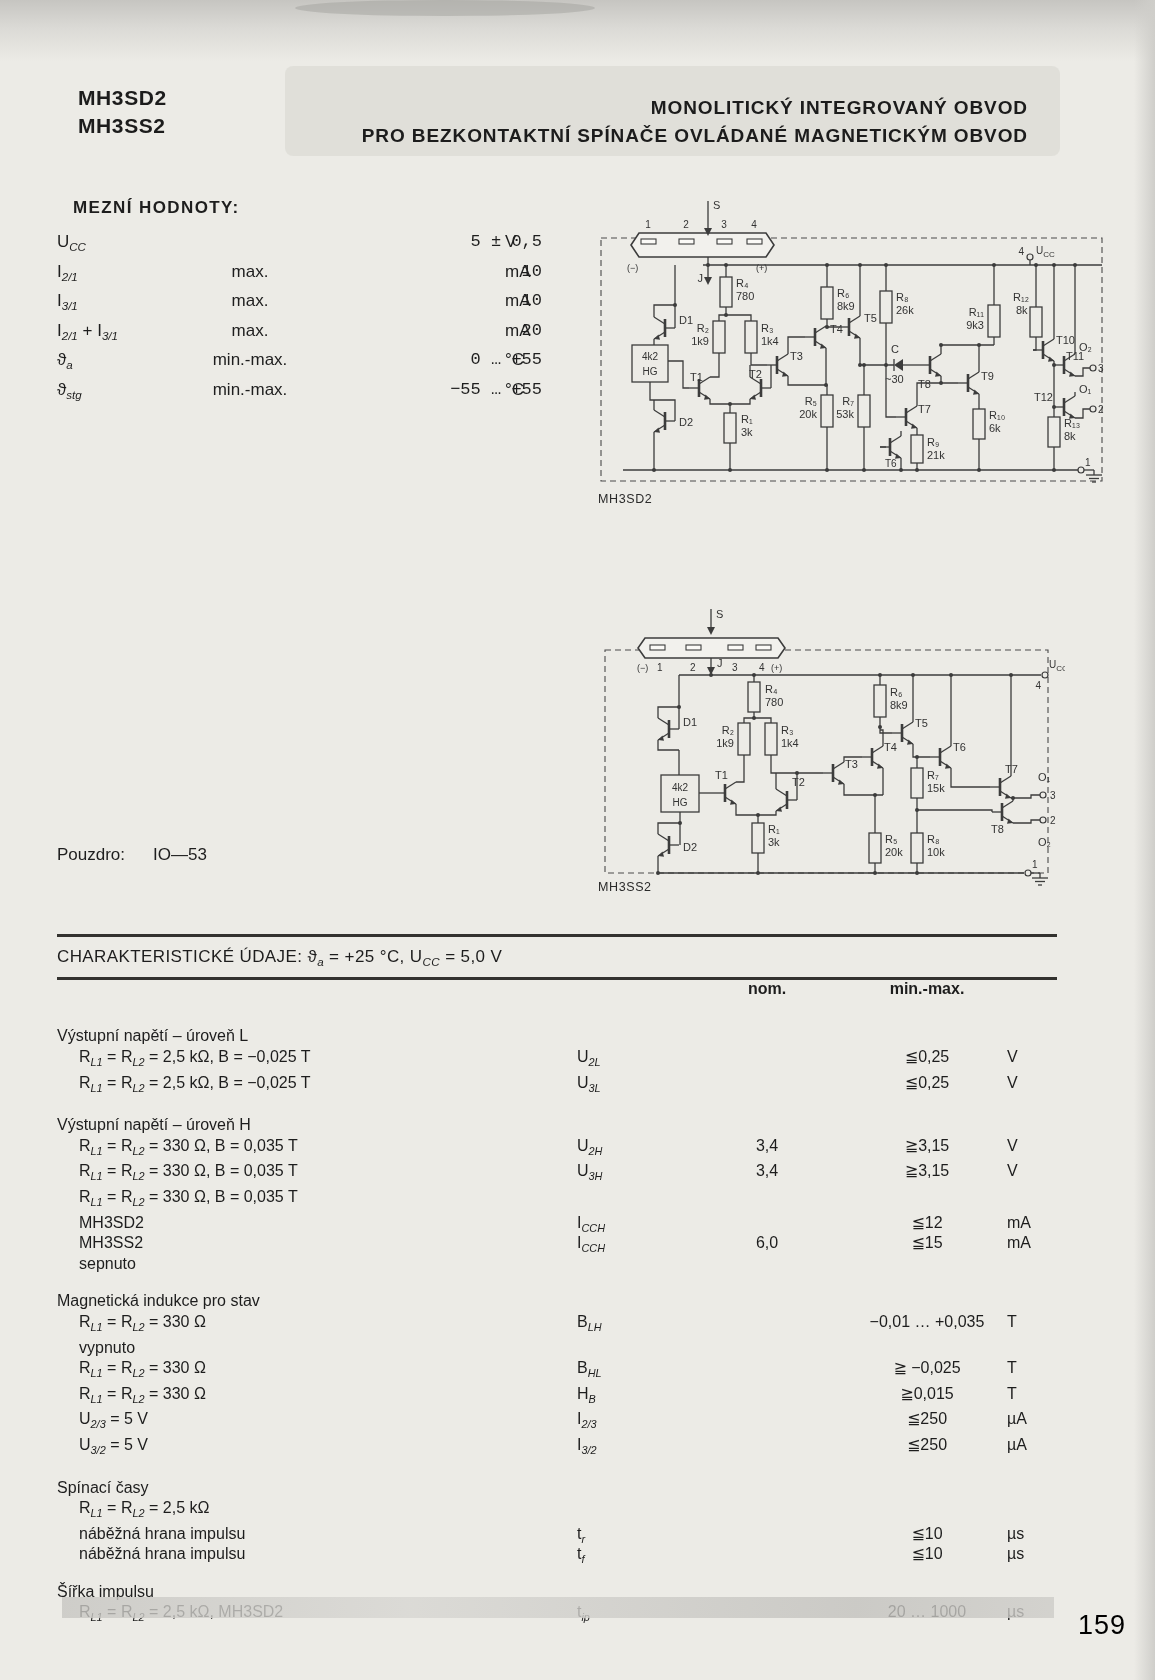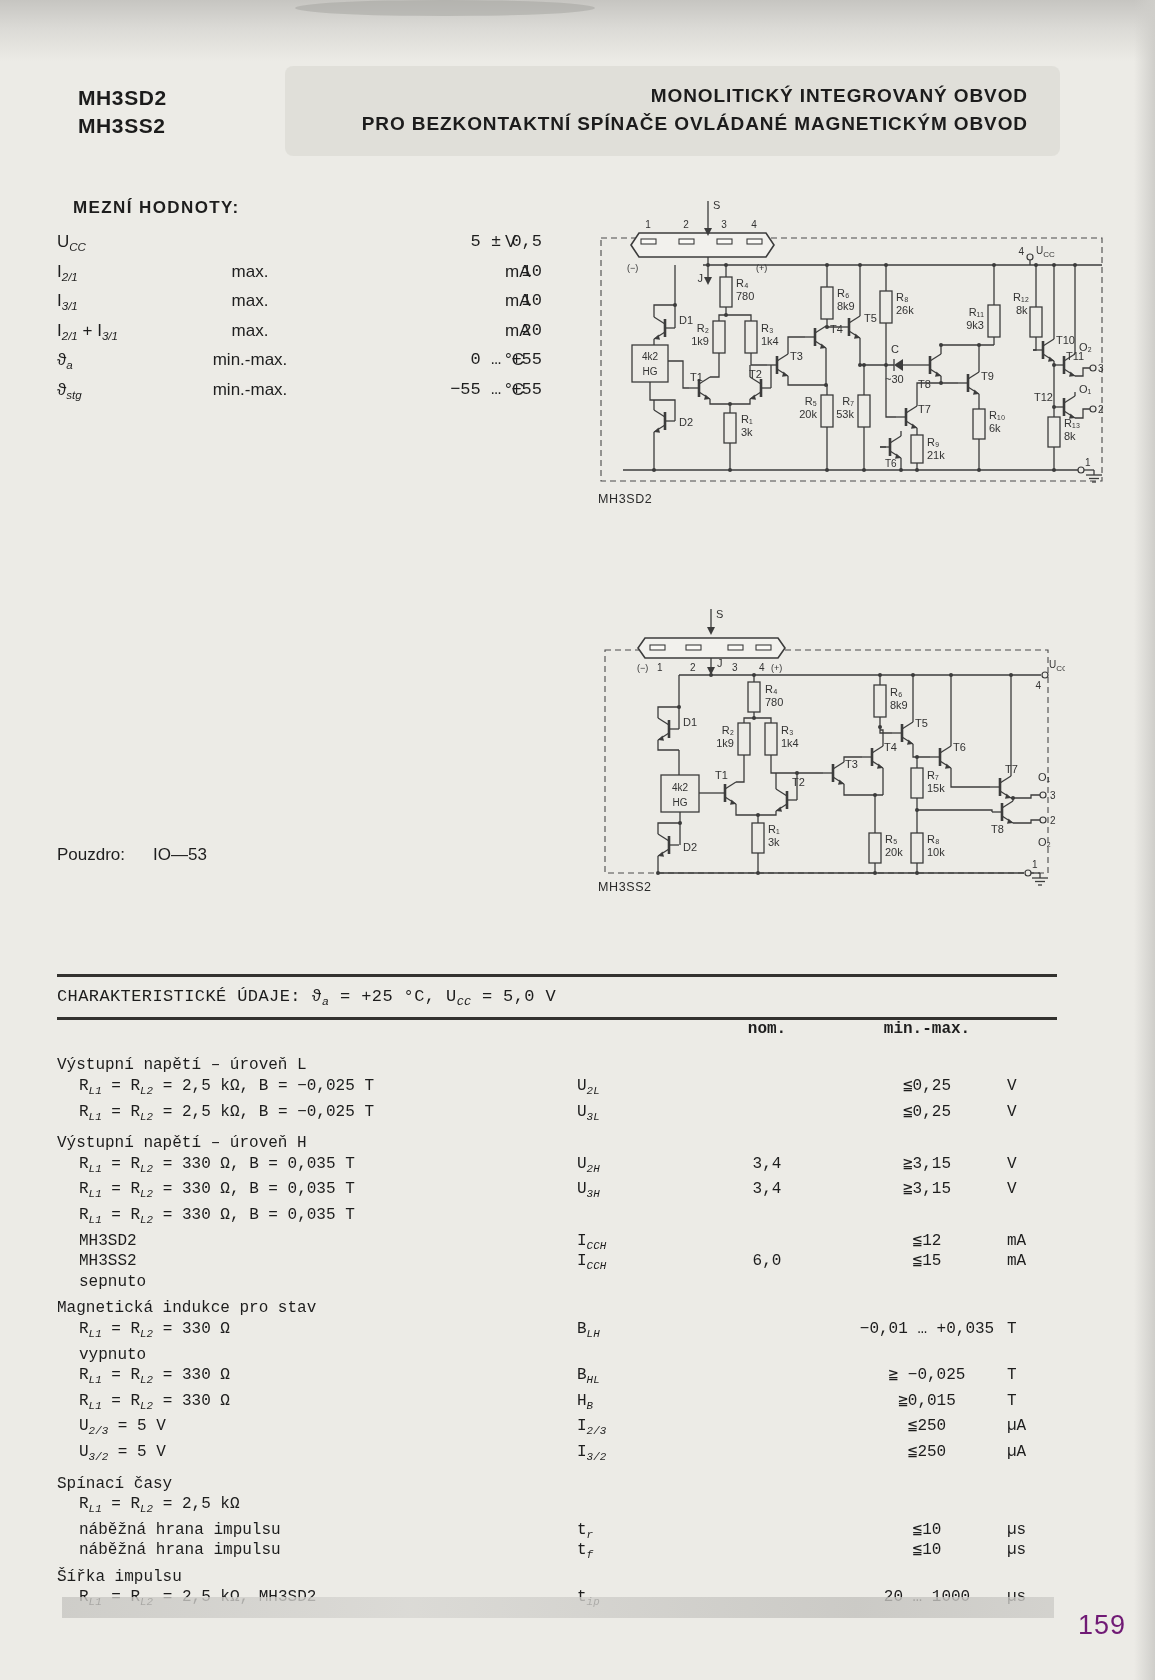--- a/index.html
+++ b/index.html
@@ -9,21 +9,21 @@
   sub{font-size:68%;font-style:italic;}
   .art{position:absolute;pointer-events:none;}
   .smudge-top{left:0;top:0;width:1155px;height:62px;
      background:linear-gradient(180deg,#c2c1bd 0%,#d9d8d4 45%,rgba(236,235,230,0) 100%);opacity:.9;}
   .smudge-streak{left:295px;top:0;width:300px;height:16px;background:#9e9d99;opacity:.45;border-radius:50%;}
   .smudge-header{left:285px;top:66px;width:775px;height:90px;background:rgba(206,204,198,.38);border-radius:8px;}
   .edge-right{left:1134px;top:0;width:21px;height:1680px;background:linear-gradient(90deg,rgba(236,235,230,0),#cfceca);}
   .footband{left: 62px;top:1597px;width:992px;height:21px;opacity:.8;
      background:linear-gradient(90deg,#c7c6c2,#d7d6d2 35%,#c3c2be 80%,#cdccc8);}
   .partnos{position:absolute;left:78px;top:84px;font-size:21px;font-weight:bold;line-height:28px;letter-spacing:.6px;color:#1c1c1c;}
-  .doctitle{position:absolute;right:127px;top:82px;width:760px;text-align:right;
+  .doctitle{position:absolute;right:127px;top:94px;width:760px;text-align:right;
      font-size:19px;font-weight:bold;line-height:28px;letter-spacing:.9px;color:#1c1c1c;}
   .limits{position:absolute;left:57px;top:198px;width:565px;}
   .limits h2{font-size:17px;font-weight:bold;letter-spacing:1.4px;margin:0 0 14px 16px;color:#1e1e1e;}
   .lrow{position:relative;height:29.5px;font-size:17px;color:#1e1e1e;}
   .l-sym{position:absolute;left:0;}
   .l-cond{position:absolute;left:126px;width:134px;text-align:center;}
   .l-val{position:absolute;left:295px;width:190px;text-align:right;font-family:Liberation Mono, monospace;}
   .l-unit{position:absolute;left:448px;}
   .diagram{position:absolute;}
   .diagram svg{display:block;}
@@ -34,33 +34,33 @@
   svg .fs9{font-size:9px;} svg .fs10{font-size:10px;} svg .fs8{font-size:8px;}
   svg .mid{text-anchor:middle;} svg .end{text-anchor:end;}
   .w{fill:none;stroke:#3c3c3c;stroke-width:1.3;}
   .res{fill:none;stroke:#3c3c3c;stroke-width:1.3;}
   .pkg{fill:#f2f1ed;stroke:#3c3c3c;stroke-width:1.6;}
   .slot{fill:#fbfaf7;stroke:#3c3c3c;stroke-width:1.1;}
   .dot{fill:#3c3c3c;stroke:none;}
   .pin{fill:#ecebe6;stroke:#3c3c3c;stroke-width:1.2;}
   .ah{fill:#3c3c3c;stroke:none;}
   .bord{fill:none;stroke:#4a4a4a;stroke-width:1.1;stroke-dasharray:6 4;}
-  .chart{position:absolute;left:57px;top:974px;width:1000px;color:#1d1d1d;font-family:Liberation Mono, monospace;}
+  .chart{position:absolute;left:57px;top:934px;width:1000px;color:#1d1d1d;}
   .rule{border-top:3px solid #33322f;height:0;}
   .ct-title{font-size:17px;padding:10px 0 9px 0;letter-spacing:.4px;}
   .ct-head{position:relative;height:29px;font-size:16px;font-weight:bold;}
   .crow{position:relative;min-height:20.5px;font-size:16px;line-height:20.5px;}
-  .crow.group{margin-top:6px;}
+  .crow.group{margin-top:17px;}
   .crow.cond .c-desc,.crow.row .c-desc{padding-left:22px;}
   .c-desc{display:block;}
   .c-sym{position:absolute;left:520px;top:0;}
   .c-nom{position:absolute;left:640px;top:0;width:140px;text-align:center;}
   .c-mm{position:absolute;left:770px;top:0;width:200px;text-align:center;}
   .c-unit{position:absolute;left:950px;top:0;}
-  .pagenum{position:absolute;left:1078px;top:1610px;font-size:27px;letter-spacing:1px;color:#701a75;}
+  .pagenum{position:absolute;left:1078px;top:1610px;font-size:27px;letter-spacing:1px;color:#000000;}
 </style>
 </head>
 <body>
 
 <div class="art smudge-top"></div>
 <div class="art smudge-streak"></div>
 <div class="art smudge-header"></div>
 <div class="art edge-right"></div>
 
 <div class="partnos">

